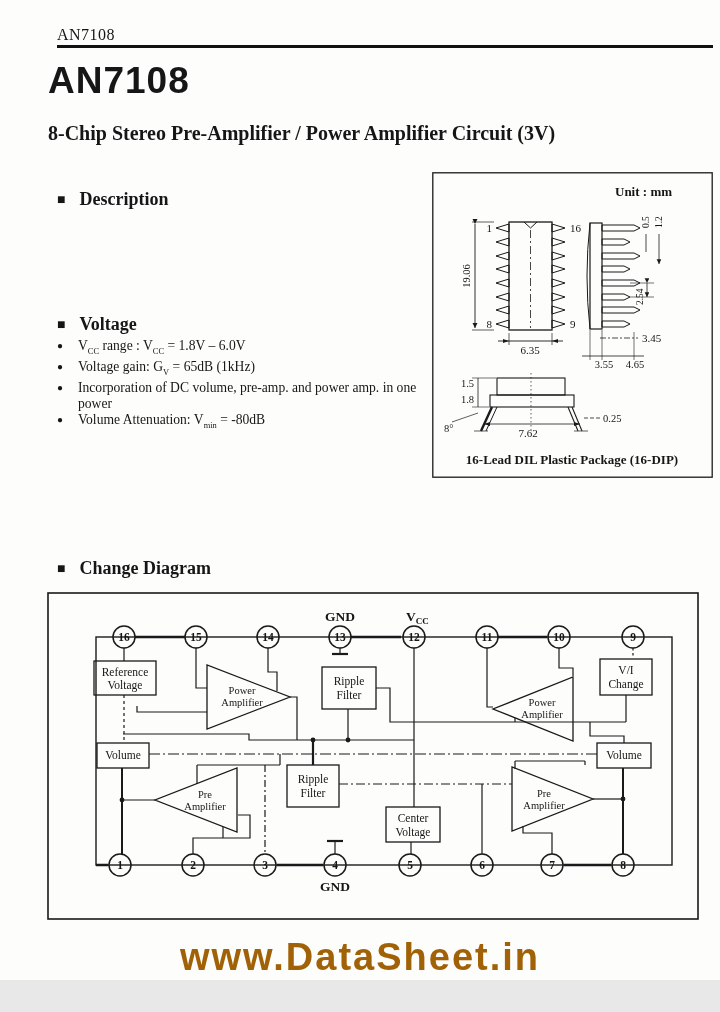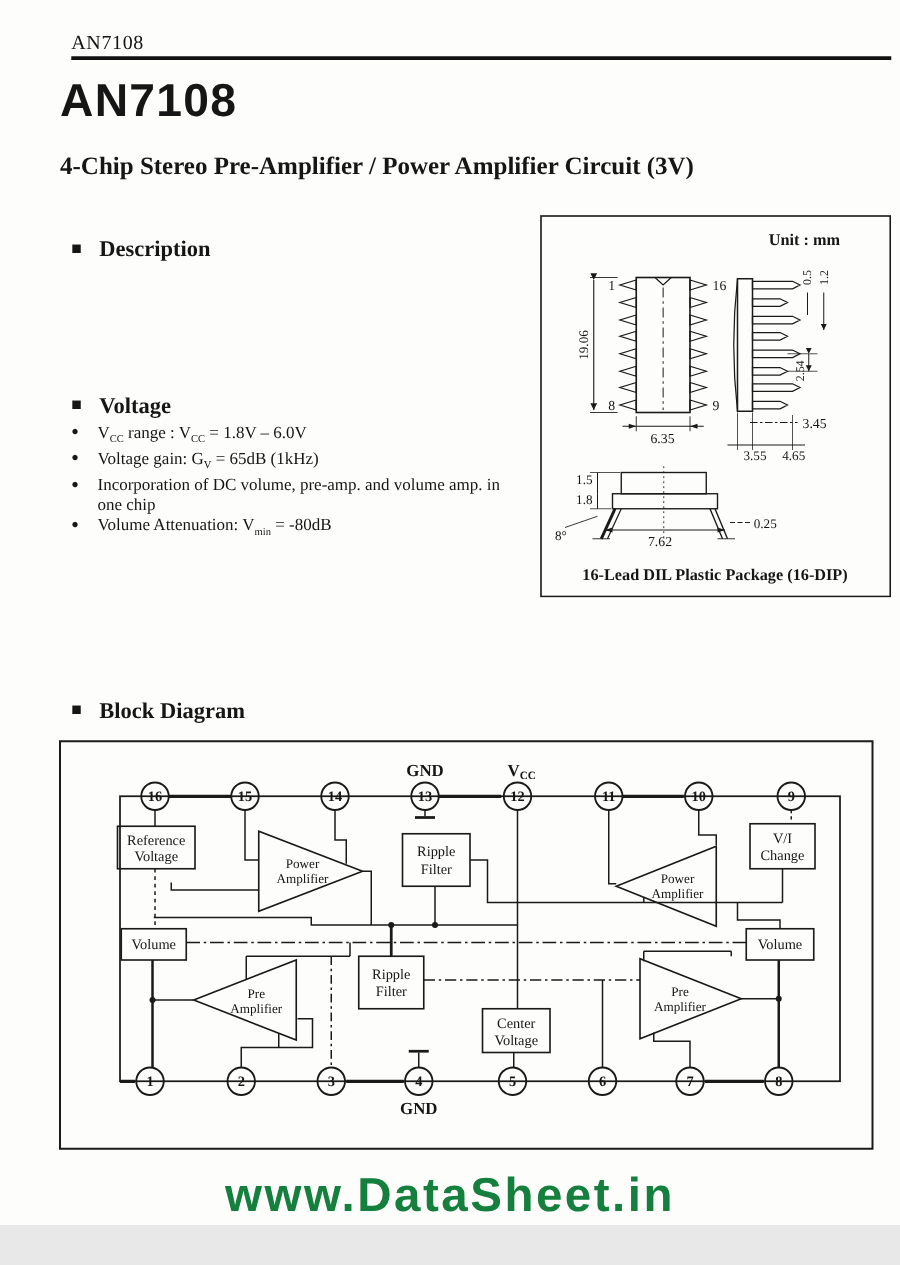--- a/index.html
+++ b/index.html
@@ -30,21 +30,21 @@
   .ln{stroke:#1a1a1a;fill:none;}
 </style>
 </head>
 <body>
 
 <div class="page">
 
   <div class="abs header-model">AN7108</div>
   <div class="abs header-rule"></div>
   <div class="abs big-title">AN7108</div>
-  <div class="abs subtitle">4-Chip Stereo Pre-Amplifier / Power Amplifier Circuit (3V)</div>
+  <div class="abs subtitle">8-Chip Stereo Pre-Amplifier / Power Amplifier Circuit (3V)</div>
 
   <div class="abs sec-head" style="left:57px;top:189px;">
     <span class="sq">■</span>
     <span>Description</span>
   </div>
 
   <div class="abs sec-head" style="left:57px;top:314px;">
     <span class="sq">■</span>
     <span>Voltage</span>
   </div>
@@ -52,21 +52,21 @@
     <li>
         <span class="blt">●</span>
         <span class="ftext">V<sub>CC</sub> range : V<sub>CC</sub> = 1.8V – 6.0V</span>
       </li>
     <li>
         <span class="blt">●</span>
         <span class="ftext">Voltage gain: G<sub>V</sub> = 65dB (1kHz)</span>
       </li>
     <li>
         <span class="blt">●</span>
-        <span class="ftext">Incorporation of DC volume, pre-amp. and volume amp. in one chip</span>
+        <span class="ftext">Incorporation of DC volume, pre-amp. and power amp. in one power</span>
       </li>
     <li>
         <span class="blt">●</span>
         <span class="ftext">Volume Attenuation: V<sub>min</sub> = -80dB</span>
       </li>
   </ul>
 
   <svg class="abs pkg-box" width="281" height="306" viewBox="0 0 281 306">
     <defs>
       <marker id="ar" markerWidth="8" markerHeight="8" refX="6" refY="3" orient="auto">
@@ -160,21 +160,21 @@
       <text x="96" y="265" text-anchor="middle" font-size="11">7.62</text>
       <path d="M152,246 H168" class="ln" stroke-width=".8" stroke-dasharray="4,2"></path>
       <text x="171" y="250" font-size="10.5">0.25</text>
     </g>
 
     <text x="140" y="292" text-anchor="middle" font-size="13" font-weight="bold">16-Lead DIL Plastic Package (16-DIP)</text>
   </svg>
 
   <div class="abs sec-head bd-head">
     <span class="sq">■</span>
-    <span>Block Diagram</span>
+    <span>Change Diagram</span>
   </div>
 
   <svg class="abs bd-svg" width="660" height="340" viewBox="0 0 660 340">
     <rect x="3" y="5" width="650" height="326" class="ln" stroke-width="1.6"></rect>
     <rect x="51" y="49" width="576" height="228" class="ln" stroke-width="1.4"></rect>
     <path d="M90,49 H140 M306,49 H356 M453,49 H502 M51,277 H63 M232,277 H278 M519,277 H566" class="ln" stroke-width="2.6"></path>
 
     <g class="ln" stroke-width="1.2">
       <path d="M79,60 V73"></path>
       <path d="M79,107 V155" stroke-dasharray="3,3"></path>
@@ -288,14 +288,14 @@
       <text x="437" y="281">6</text>
       <text x="507" y="281">7</text>
       <text x="578" y="281">8</text>
     </g>
 
     <text x="295" y="33" font-size="13.5" font-weight="bold" text-anchor="middle">GND</text>
     <text x="361" y="33" font-size="13.5" font-weight="bold"><tspan>V</tspan><tspan dy="2.5" font-size="9">CC</tspan></text>
     <text x="290" y="303" font-size="13.5" font-weight="bold" text-anchor="middle">GND</text>
   </svg>
 
-  <div class="abs footer" style="color: #15803d;">www.DataSheet.in</div>
+  <div class="abs footer" style="color: #a16207;">www.DataSheet.in</div>
 </div>
 
 </body></html>

